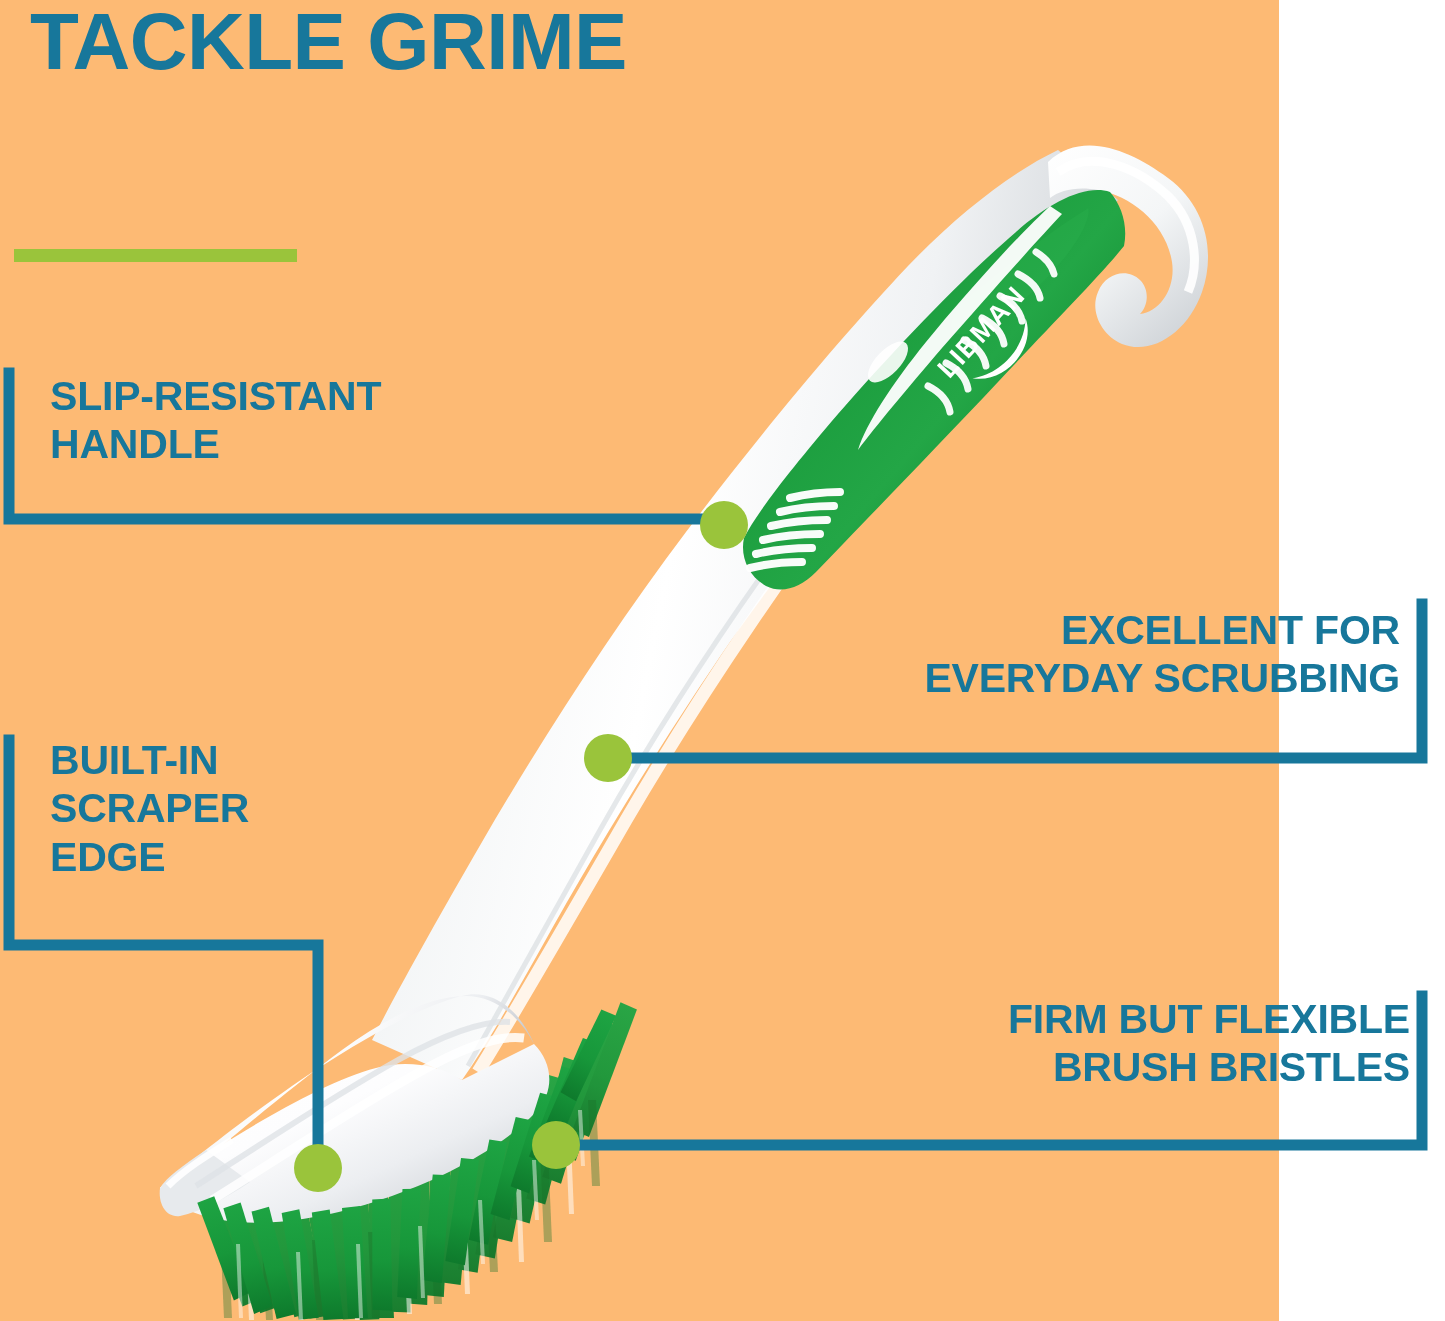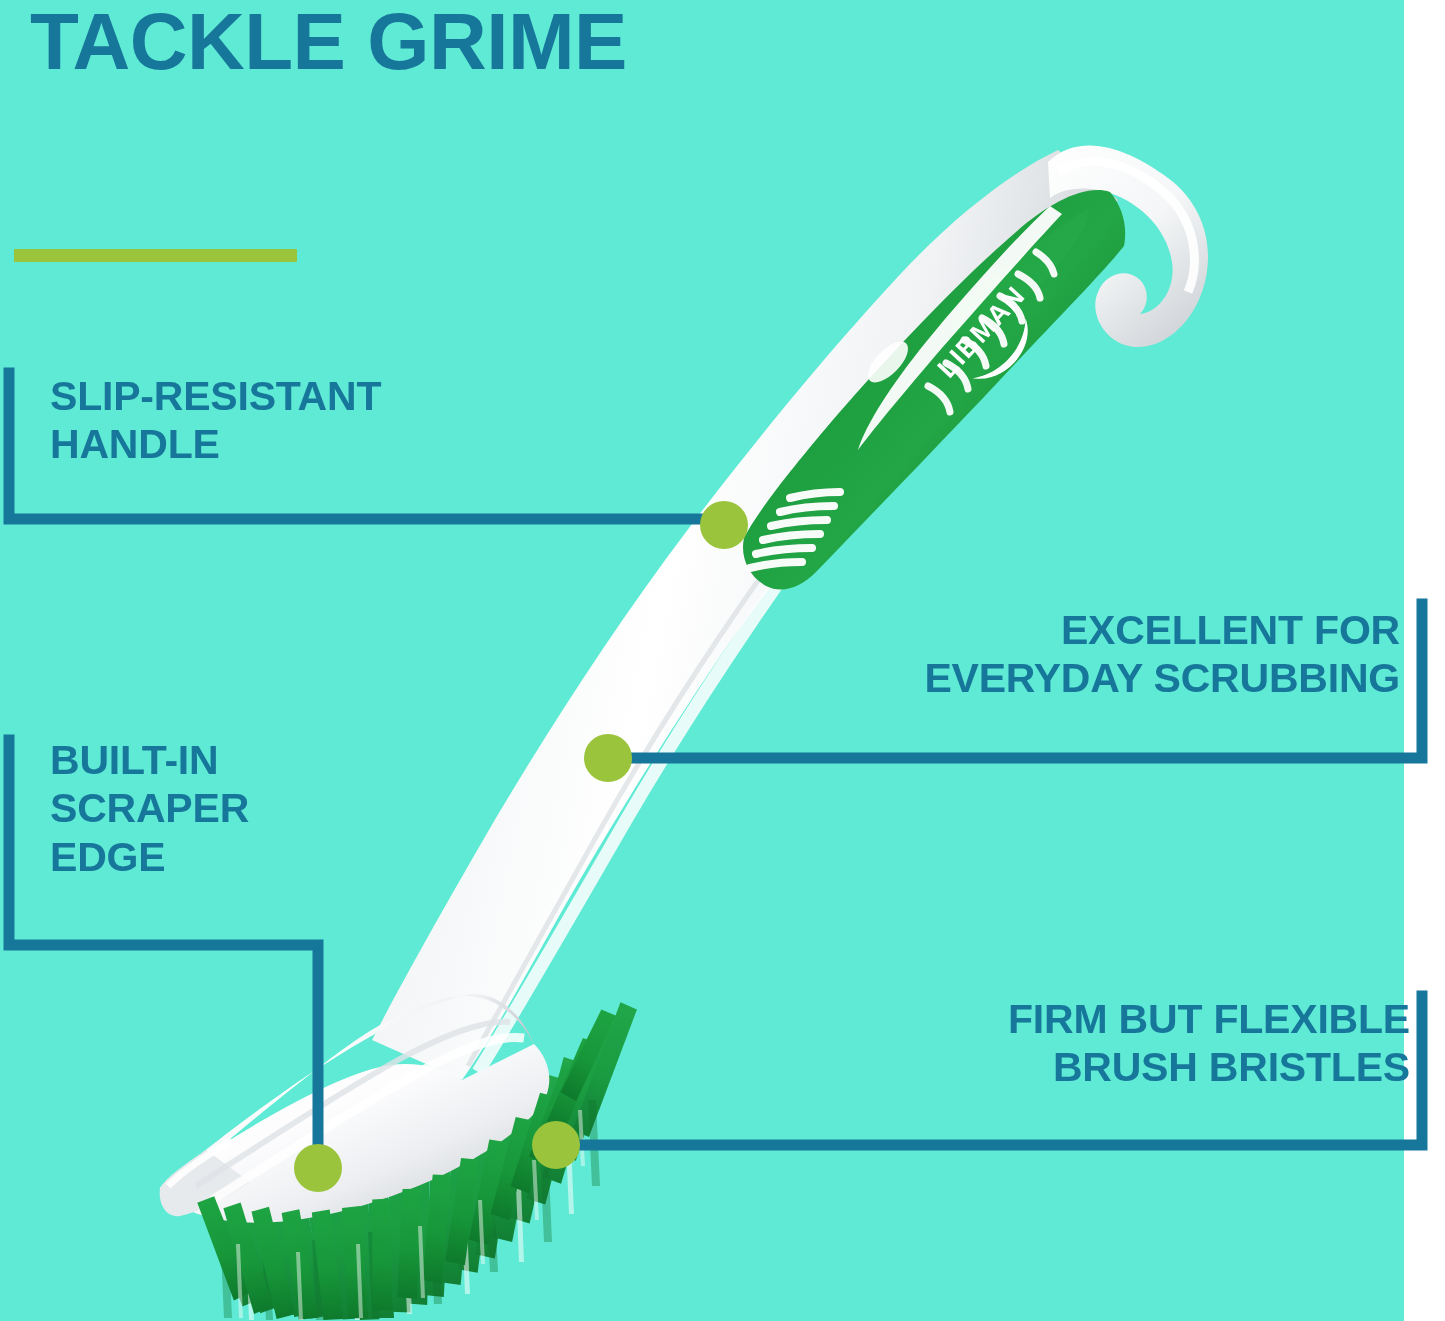--- a/index.html
+++ b/index.html
@@ -5,22 +5,22 @@
 <style>
   * { margin:0; padding:0; box-sizing:border-box; }
   html,body{
     width:1445px; height:1321px;
     background:#ffffff;
     font-family:"Liberation Sans", sans-serif;
     overflow:hidden;
   }
   #stage{
     position:relative;
-    width:1404px; height:1321px;
-    background:#5eead4;
+    width:1279px; height:1321px;
+    background:#fdba74;
   }
 
   
   #headline{
     position:absolute;
     left:30px; top:4px;
     width:880px;
     color:#17779B;
     font-weight:bold;
     font-size:80px;

